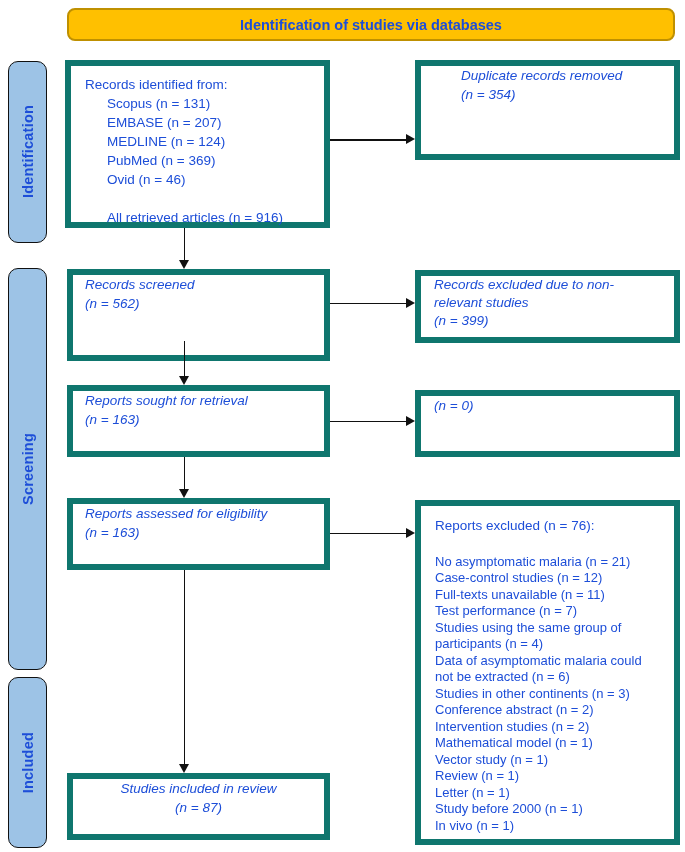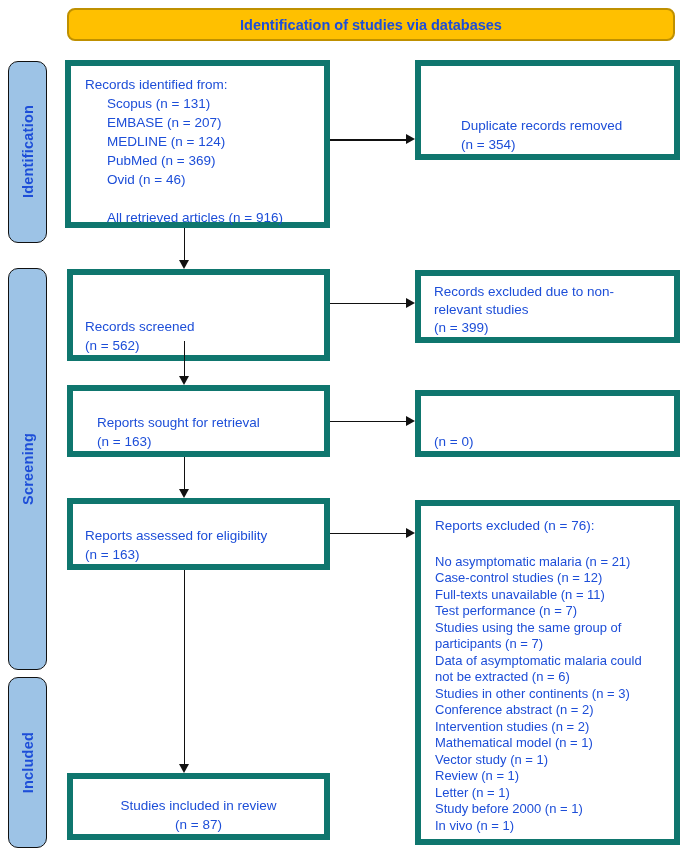--- a/index.html
+++ b/index.html
@@ -28,28 +28,28 @@
     font-weight:bold;font-size:14.5px;letter-spacing:.2px;white-space:nowrap;
   }
   .stage-identification{top:61px;height:182px;}
   .stage-screening{top:268px;height:402px;}
   .stage-included{top:677px;height:171px;}
   
   .box{
     position:absolute;background:#fff;border:6px solid #0f766e;box-sizing:border-box;
     font-size:13.5px;line-height:19px;
   }
-  .vcenter{display:flex;flex-direction:column;justify-content:flex-end;}
+  .vcenter{display:flex;flex-direction:column;justify-content:flex-start;font-style:italic;}
   .b-identified{left:65px;top:60px;width:265px;height:168px;padding:9px 6px 0 14px;}
   .b-identified .indent{padding-left:22px;}
   .spacer{height:19px;}
   .b-duplicates{left:415px;top:60px;width:265px;height:100px;padding-left:40px;}
   .b-screened{left:67px;top:269px;width:263px;height:92px;padding-left:12px;}
   .b-excluded1{left:415px;top:270px;width:265px;height:73px;padding-left:13px;line-height:18px;}
-  .b-sought{left:67px;top:385px;width:263px;height:72px;padding-left:24px;}
+  .b-sought{left:67px;top:385px;width:263px;height:72px;padding-left:12px;}
   .b-notretrieved{left:415px;top:390px;width:265px;height:67px;padding-left:13px;}
   .b-assessed{left:67px;top:498px;width:263px;height:72px;padding-left:12px;}
   .b-reportsexcluded{left:415px;top:500px;width:265px;height:345px;padding:12px 16px 0 14px;font-size:13px;line-height:16.5px;}
   .b-reportsexcluded .box-title{font-size:13.5px;margin-bottom:19px;}
   .b-included{left:67px;top:773px;width:263px;height:67px;text-align:center;padding:0 4px;}
   
   .vline{position:absolute;width:1.6px;background:#111;}
   .vhead{position:absolute;width:0;height:0;
     border-left:5.5px solid transparent;border-right:5.5px solid transparent;
     border-top:9px solid #111;}
@@ -133,21 +133,21 @@
   </div>
 
   <div class="box b-reportsexcluded">
     <div class="box-title">Reports excluded (n = 76):</div>
     <div>
         <div>No asymptomatic malaria (n = 21)</div>
         <div>Case-control studies (n = 12)</div>
         <div>Full-texts unavailable (n = 11)</div>
         <div>Test performance (n = 7)</div>
         <div>Studies using the same group of</div>
-        <div>participants (n = 7)</div>
+        <div>participants (n = 4)</div>
         <div>Data of asymptomatic malaria could</div>
         <div>not be extracted (n = 6)</div>
         <div>Studies in other continents (n = 3)</div>
         <div>Conference abstract (n = 2)</div>
         <div>Intervention studies (n = 2)</div>
         <div>Mathematical model (n = 1)</div>
         <div>Vector study (n = 1)</div>
         <div>Review (n = 1)</div>
         <div>Letter (n = 1)</div>
         <div>Study before 2000 (n = 1)</div>

